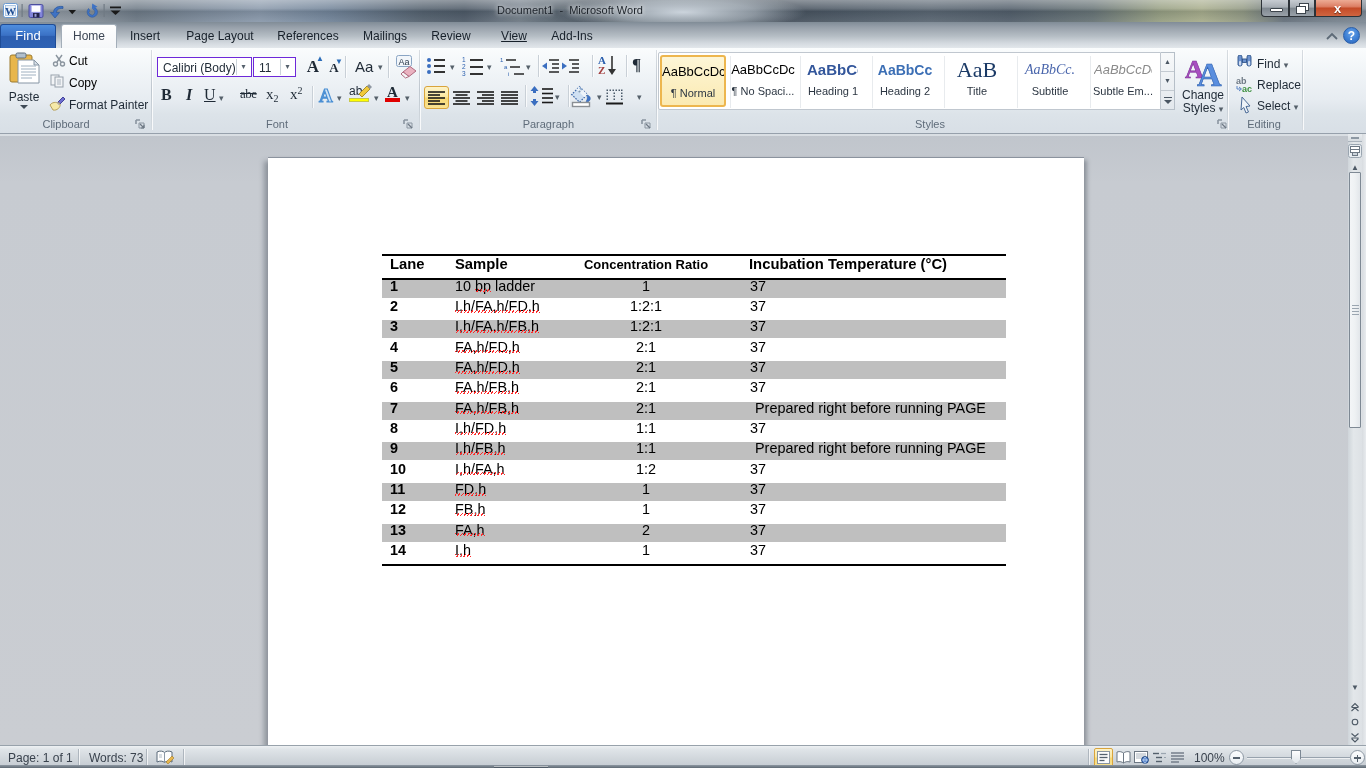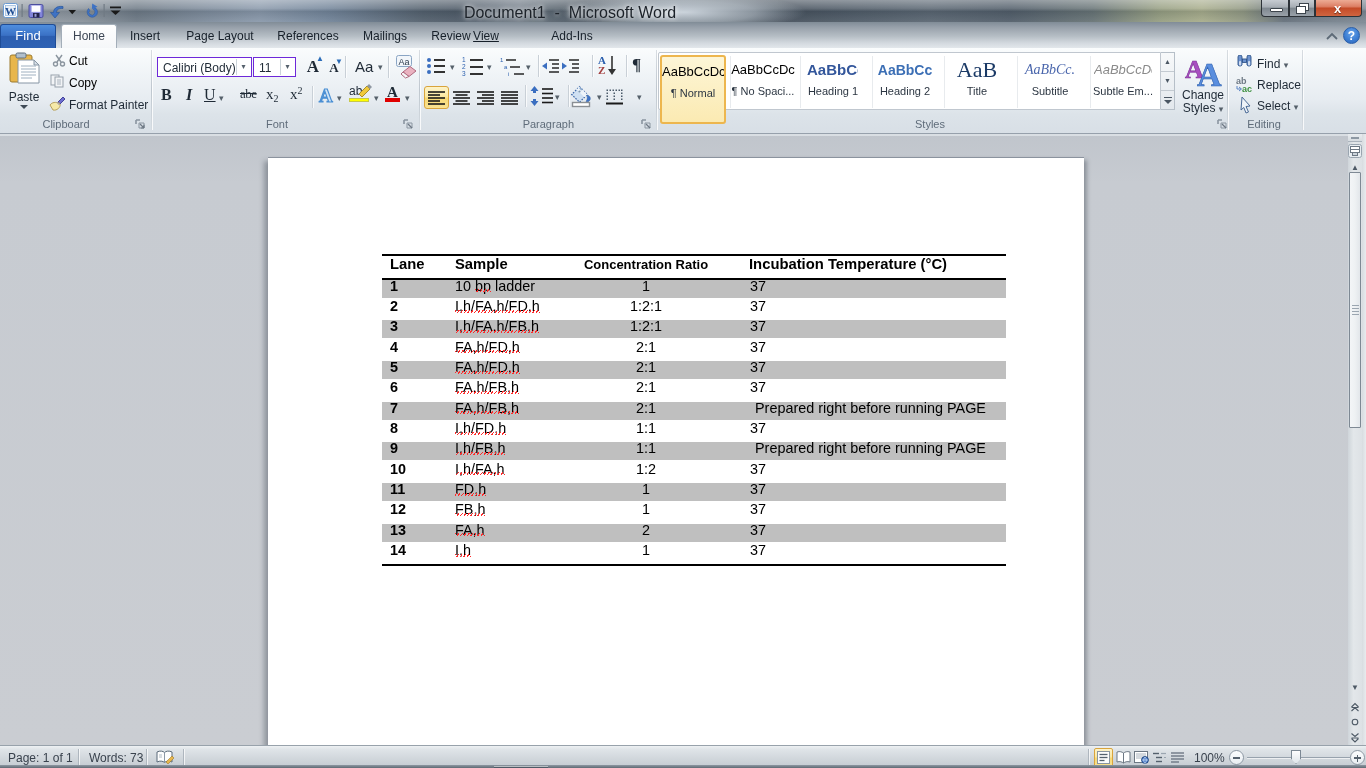--- a/index.html
+++ b/index.html
@@ -6,21 +6,21 @@
 html,body { width:1366px; height:768px; overflow:hidden; }
 body { font-family:"Liberation Sans", sans-serif; position:relative; background:#c1c6cd; }
 .abs { position:absolute; }
 
 
 #titlebar { left:0; top:0; width:1366px; height:22px;
   background:linear-gradient(90deg,#9aa2aa 0%,#8a939c 6%,#6e7a86 10%,#7e8c9c 15%,#8a99ab 19%,#73859a 24%,#54616e 31%,#4e5a67 34%,#6d7884 38%,#5b6772 40%,#414c57 44%,#3f4a55 52%,#47525e 58%,#515d69 63%,#5a6672 68%,#525e6a 74%,#687476 80%,#98a083 85%,#a8ad8c 88%,#939a84 91%,#65707b 94%,#747f8a 97%,#7e8994 100%);
 }
 #titlebar .gloss { left:0; top:0; width:1366px; height:22px;
   background:linear-gradient(180deg,rgba(255,255,255,0.38) 0%,rgba(255,255,255,0.14) 38%,rgba(20,30,40,0.12) 52%,rgba(255,255,255,0.06) 100%); }
-#title-text { top:4px; left:0; width:1140px; text-align:center; font-size:16px; color:#1c2229; text-shadow:0 0 4px rgba(255,255,255,.9), 0 0 8px rgba(255,255,255,.7); }
+#title-text { top:4px; left:0; width:1140px; text-align:center; font-size:11px; color:#1c2229; text-shadow:0 0 4px rgba(255,255,255,.9), 0 0 8px rgba(255,255,255,.7); }
 #title-glow { left:538px; top:0px; width:290px; height:22px; background:radial-gradient(ellipse 50% 100% at 50% 55%, rgba(220,228,236,0.9) 0%, rgba(214,223,231,0.5) 50%, rgba(210,220,230,0) 85%); }
 
 
 #winbtns { top:0; left:1261px; width:101px; height:18px; }
 .winbtn { position:absolute; top:0; height:17px; border:1px solid #2c3238; border-top:none;
   background:linear-gradient(180deg,#c7ccd2 0%,#a6adb4 45%,#7e878f 50%,#99a1a9 100%); }
 #btn-min { left:0; width:28px; border-radius:0 0 0 4px; }
 #btn-max { left:28px; width:26px; }
 #btn-close { left:54px; width:47px; border-radius:0 0 4px 0;
   background:linear-gradient(180deg,#edab94 0%,#dd8066 40%,#c44b28 52%,#d06540 100%); }
@@ -44,21 +44,21 @@
 .glabel { position:absolute; top:70px; height:14px; font-size:11px; color:#5f6c7a; text-align:center; width:100px; }
 .ribtext { position:absolute; font-size:12px; color:#1f2a36; }
 .graytext { color:#000000; }
 
 
 .combo { position:absolute; background:#fff; border:1px solid #6d28d9; height:20px; font-size:12px; color:#1f2a36; }
 .combo .arrow { position:absolute; right:1px; top:1px; width:14px; height:16px; border-left:1px solid #ccd4da; text-align:center; font-size:8px; color:#55606c; line-height:16px; }
 
 
 #stylegallery { left:658px; top:52px; width:503px; height:58px; background:#fff; border:1px solid #c0c7cf; border-radius:2px 0 0 2px; }
-.stylecard { position:absolute; top:3px; width:66px; height:69px; text-align:center; }
+.stylecard { position:absolute; top:3px; width:66px; height:52px; text-align:center; }
 .stylecard .sample { font-size:13px; line-height:30px; height:30px; white-space:nowrap; overflow:hidden; }
 .stylecard .name { font-size:11px; color:#2c3642; white-space:nowrap; overflow:hidden; }
 #card-normal { border:2px solid #edb64e; border-radius:3px; background:linear-gradient(180deg,#fdf6d7 0%,#fbeab2 100%); }
 
 
 .dd { color:#55606a; font-size:9px; }
 .biu { position:absolute; top:86px; font-family:"Liberation Serif",serif; font-size:16px; font-weight:bold; color:#1f2a36; }
 .vsep2 { position:absolute; width:1px; background:#c9d0d7; box-shadow:1px 0 0 rgba(255,255,255,.75); }
 
 
@@ -134,21 +134,21 @@
 </svg>
 
 <div id="tabrow" class="abs"></div>
 <div id="tab-file" class="tab">Find</div>
 <div id="tab-home" class="tab">Home</div>
 <div class="tab" style="left:114px;width:62px;">Insert</div>
 <div class="tab" style="left:176px;width:88px;">Page Layout</div>
 <div class="tab" style="left:264px;width:88px;">References</div>
 <div class="tab" style="left:349px;width:72px;">Mailings</div>
 <div class="tab" style="left:418px;width:66px;">Review</div>
-<div class="tab" style="left:460px;width:52px;text-decoration:underline;">View</div>
+<div class="tab" style="left:488px;width:52px;text-decoration:underline;">View</div>
 <div class="tab" style="left:537px;width:70px;">Add-Ins</div>
 <svg id="ribbon-chevron" class="abs" style="left:1324px;top:31px;" width="16" height="10" viewBox="0 0 16 10">
     <path d="M3 8 L8 3 L13 8" fill="none" stroke="#5d6a77" stroke-width="1.8"></path>
   </svg>
 <div id="help-btn" class="abs">?</div>
 
 <div id="ribbon" class="abs">
   <div class="gsep" style="left:151px;"></div>
   <div class="gsep" style="left:419px;"></div>
   <div class="gsep" style="left:656px;"></div>

